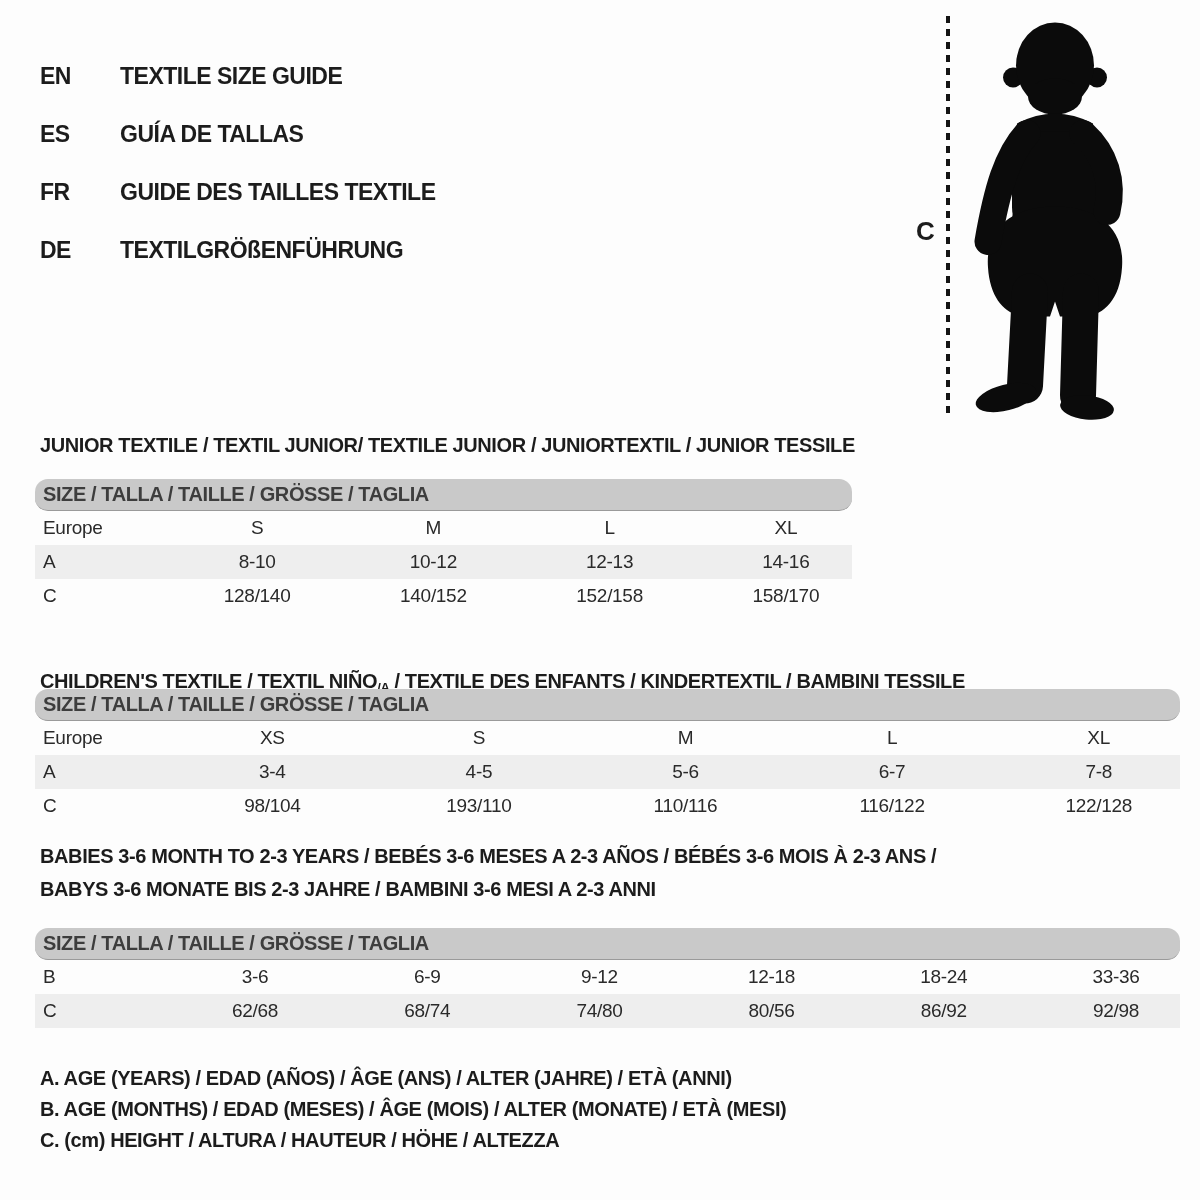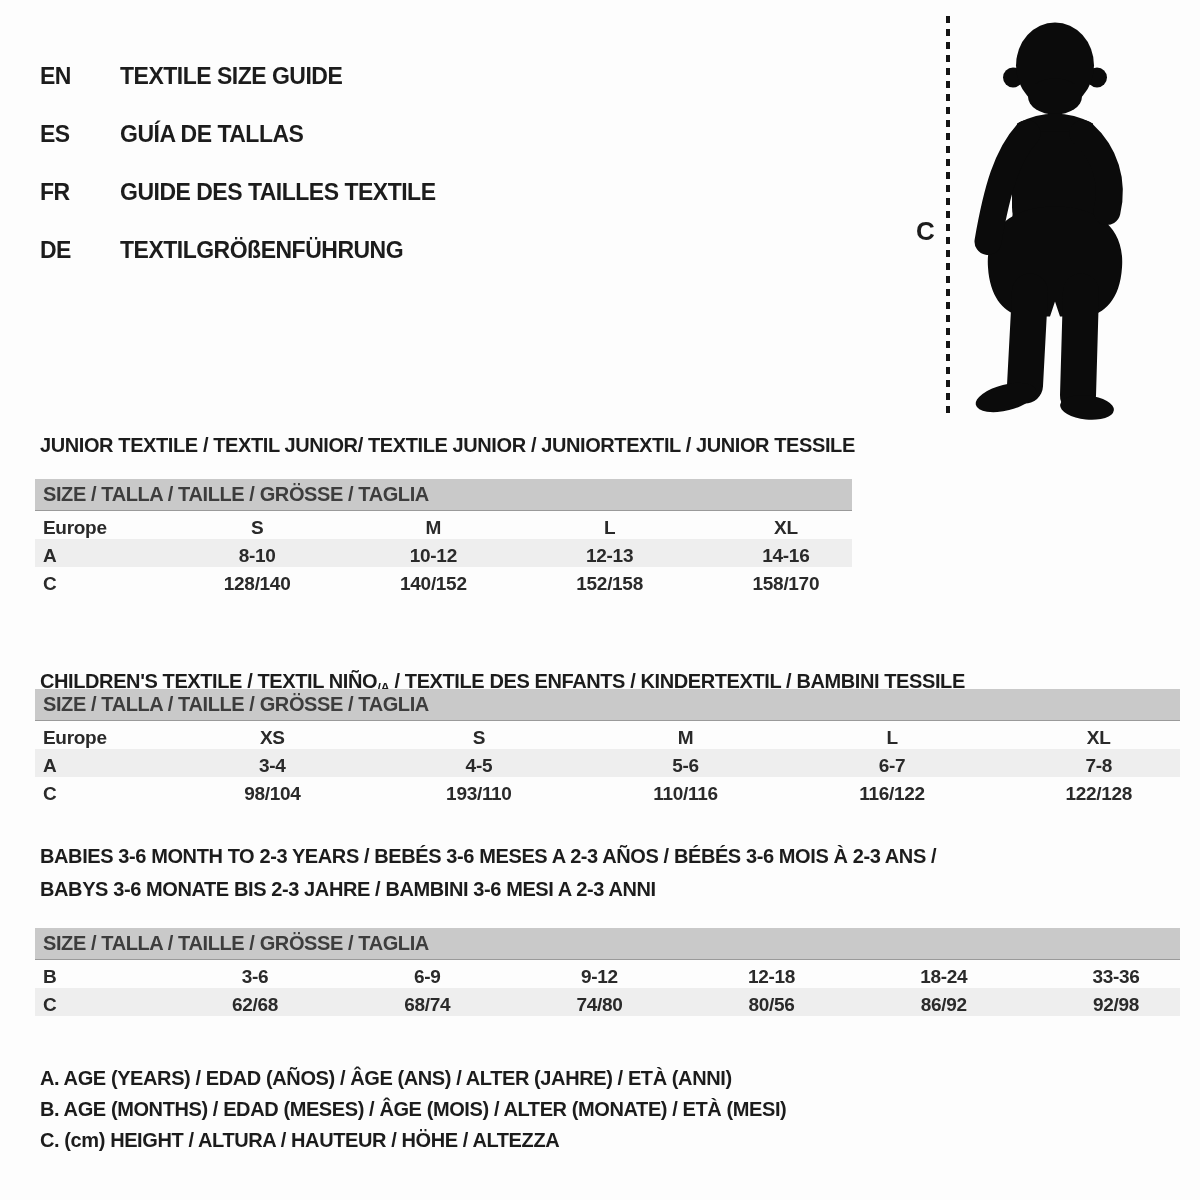--- a/index.html
+++ b/index.html
@@ -77,27 +77,28 @@
   .size-table .bar {
     height: 31px;
     line-height: 31px;
     background: #c9c9c9;
     color: #3d3d3d;
     font-size: 20px;
     font-weight: bold;
     letter-spacing: -0.4px;
     padding-left: 8px;
     border-bottom: 1px solid #9a9a9a;
+    border-radius: 13px;
   }
   .trow {
     display: flex;
-    height: 28px;
+    height: 34px;
     line-height: 34px;
     font-size: 19px;
-    font-weight: bold;
+    font-weight: normal;
     color: #2a2a2a;
     letter-spacing: -0.3px;
     gap: 44px;
   }
   .trow.shaded { background: #eeeeee; }
   .t-label { width: 112px; padding-left: 8px; box-sizing: border-box; }
   .t-cell { flex: 1; text-align: center; }
   
   .legend {
     position: absolute;

